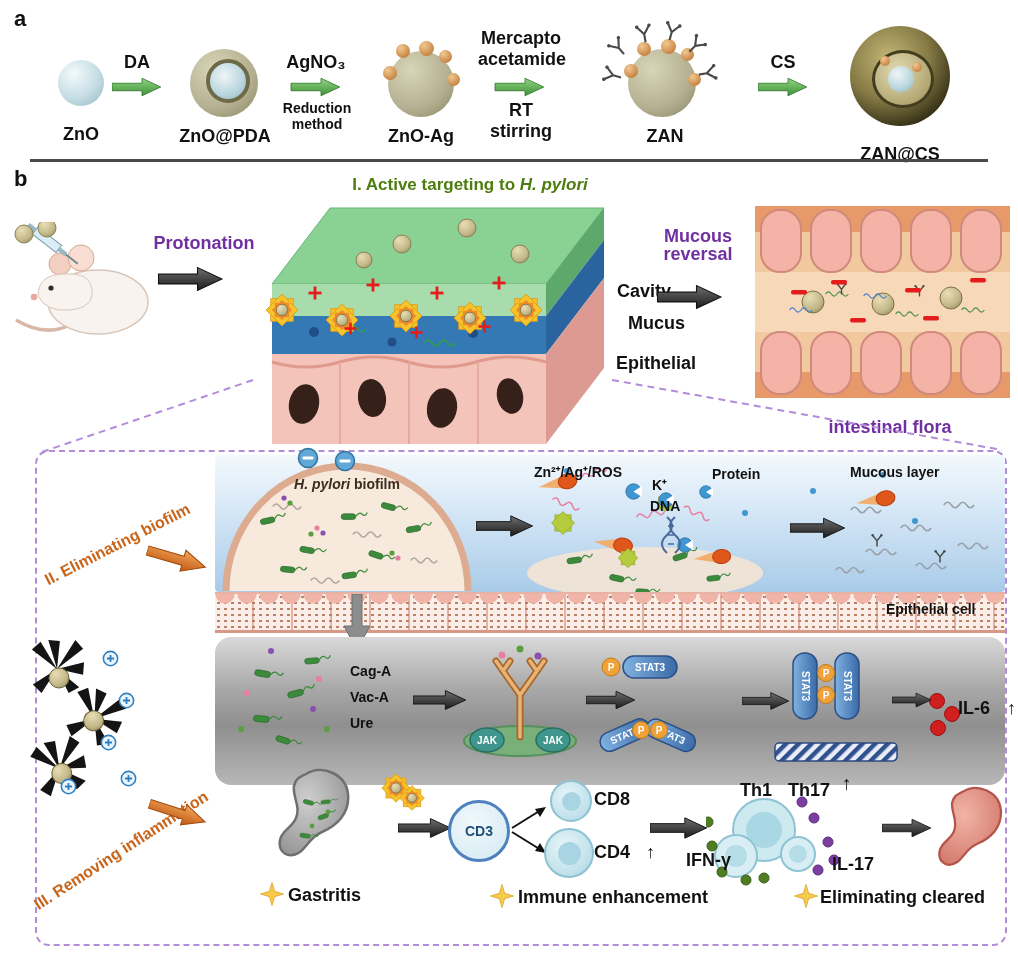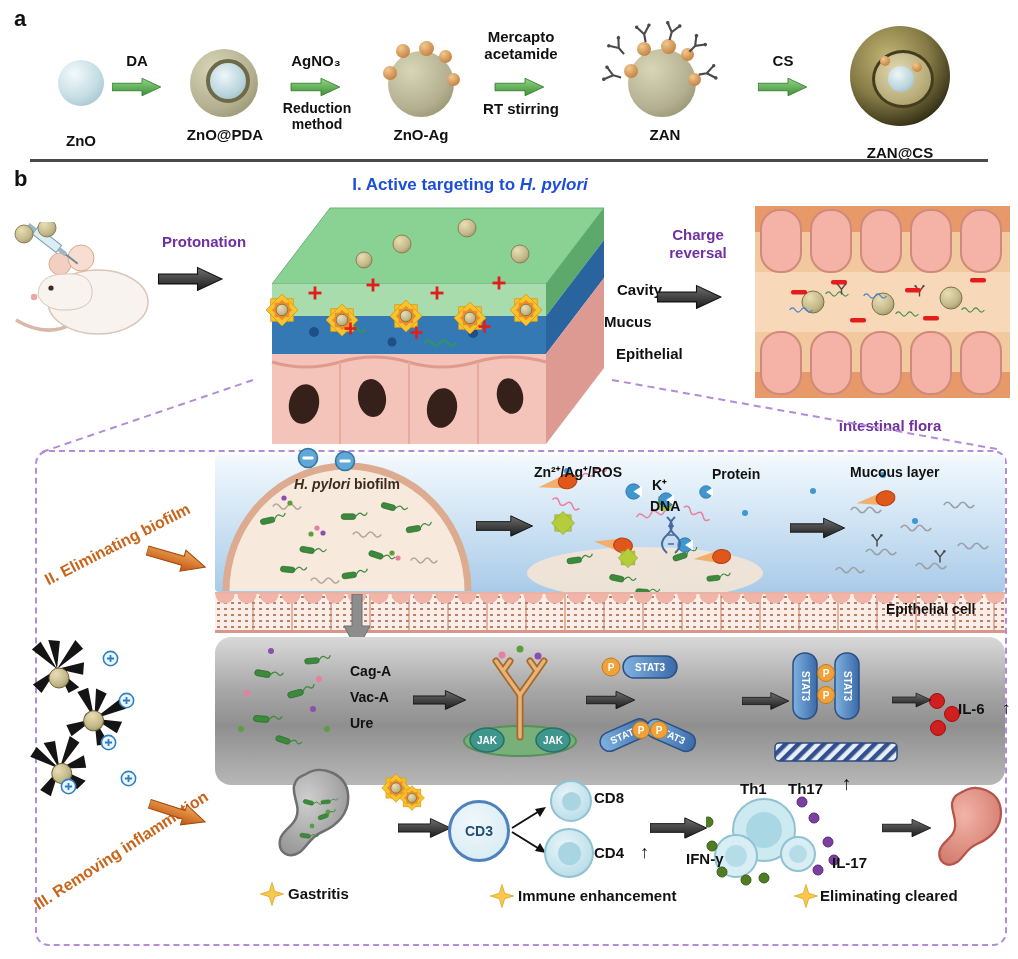--- a/index.html
+++ b/index.html
@@ -2,25 +2,25 @@
 <html><head>
 <meta charset="utf-8">
 <style>
   body{margin:0;background:#fff}
   #root{position:relative;width:1018px;height:959px;background:#fff;font-family:"Liberation Sans",sans-serif;color:#111;overflow:hidden}
   .abs{position:absolute}
   .ctr{text-align:center}
   .b{font-weight:bold}
   .i{font-style:italic}
   .nowrap{white-space:nowrap}
-  .t15{font-size:15px;font-weight:bold;line-height:1.15}
+  .t15{font-size:18px;font-weight:bold;line-height:1.15}
   .t14{font-size:14px;font-weight:bold;line-height:1.15}
   .t17{font-size:17px;font-weight:bold}
   .panel-label{font-size:22px;font-weight:bold}
-  .orange{color:#1d4ed8}
+  .orange{color:#4d7c0f}
   .purple{color:#7030A0}
   .sph{position:absolute;border-radius:50%}
   .bump{position:absolute;border-radius:50%;background:radial-gradient(circle at 35% 30%,#f0c890,#cd8c4c 65%,#a66a2e)}
   .svgt{font-family:"Liberation Sans",sans-serif;font-weight:bold;font-size:10px;fill:#fff;text-anchor:middle;dominant-baseline:central}
   .dashed-box{border:2px dashed #B38CD9;border-radius:14px}
   .blue-band{background:linear-gradient(180deg,#f3f9fd 0%,#d2e5f5 45%,#a9cbe8 100%);border-radius:4px}
   .gray-band{background:linear-gradient(180deg,#d9d9d9 0%,#a8a8a8 35%,#8f8f8f 60%,#b7b7b7 100%);border-radius:16px}
   .epi-row{background-color:#fbeee8;
     background-image:
       radial-gradient(circle at 10px 0px,#f0b5a8 9px,transparent 10px),
@@ -132,21 +132,21 @@
         </symbol>
   <symbol id="stomachShape" viewBox="0 0 80 104" overflow="visible">
           <path d="M30,6 C46,-4 70,6 72,26 C74,46 60,58 46,64 C34,69 32,78 24,84 C12,92 2,84 4,72 C6,62 16,60 20,50 C25,38 16,28 18,18 C20,10 24,9 30,6 Z" stroke-width="2.5"></path>
         </symbol>
 </defs>
 </svg>
 
 <div class="abs panel-label" style="left:14px;top:6px">a</div>
 
 <div class="sph" style="left:58px;top:60px;width:46px;height:46px;background:radial-gradient(circle at 35% 30%,#f2fafc,#c5dde4 55%,#93b7c2)"></div>
-<div class="abs t15 ctr" style="left:50px;top:132px;width:62px">ZnO</div>
+<div class="abs t15 ctr" style="left:50px;top:124px;width:62px">ZnO</div>
 
 <div class="abs t15 ctr" style="left:110px;top:52px;width:54px">DA</div>
 <svg class="abs" style="left:112px;top:77px" width="50" height="20">
       <use href="#blockArrow" fill="url(#gGreen)" stroke="#2f7a2a" stroke-width="1"></use>
     </svg>
 
 <div class="sph" style="left:190px;top:49px;width:68px;height:68px;background:radial-gradient(circle at 35% 30%,#d9d5b8,#b3af90 60%,#85825f)">
   <div class="sph" style="left:16px;top:10px;width:36px;height:36px;border:4px solid #6e6a48;background:radial-gradient(circle at 40% 35%,#eef6f8,#b9d5dd 60%,#8fb0ba)"></div>
 </div>
 <div class="abs t15 ctr" style="left:178px;top:126px;width:94px">ZnO@PDA</div>
@@ -272,24 +272,24 @@
   <use href="#plusRed" x="56" y="90" width="14" height="14"></use>
   <use href="#plusRed" x="114" y="82" width="14" height="14"></use>
   <use href="#plusRed" x="178" y="90" width="14" height="14"></use>
   <use href="#plusRed" x="240" y="80" width="14" height="14"></use>
   <use href="#plusRed" x="92" y="126" width="13" height="13"></use>
   <use href="#plusRed" x="158" y="130" width="13" height="13"></use>
   <use href="#plusRed" x="226" y="124" width="13" height="13"></use>
 </svg>
 
 <div class="abs t15" style="left:617px;top:281px">Cavity</div>
-<div class="abs t15" style="left:604px;top:313px">Mucus</div>
-<div class="abs t15" style="left:616px;top:345px">Epithelial</div>
-
-<div class="abs t15 ctr purple" style="left:640px;top:226px;width:116px">Charge</div>
+<div class="abs t15" style="left:628px;top:313px">Mucus</div>
+<div class="abs t15" style="left:616px;top:353px">Epithelial</div>
+
+<div class="abs t15 ctr purple" style="left:640px;top:226px;width:116px">Mucous</div>
 <div class="abs t15 ctr purple" style="left:640px;top:244px;width:116px">reversal</div>
 <svg class="abs" style="left:654px;top:284px" width="72" height="26">
       <use href="#blockArrow" fill="url(#gDark)" stroke="#111" stroke-width="1"></use>
     </svg>
 
 <svg class="abs" style="left:755px;top:206px" width="255" height="192" viewBox="0 0 255 192">
   <rect width="255" height="192" rx="6" fill="#f2c89e"></rect>
   <rect width="255" height="26" fill="#e8996a"></rect>
   <rect y="166" width="255" height="26" fill="#e8996a"></rect>
   <rect y="66" width="255" height="60" fill="#f7d9ba"></rect>

